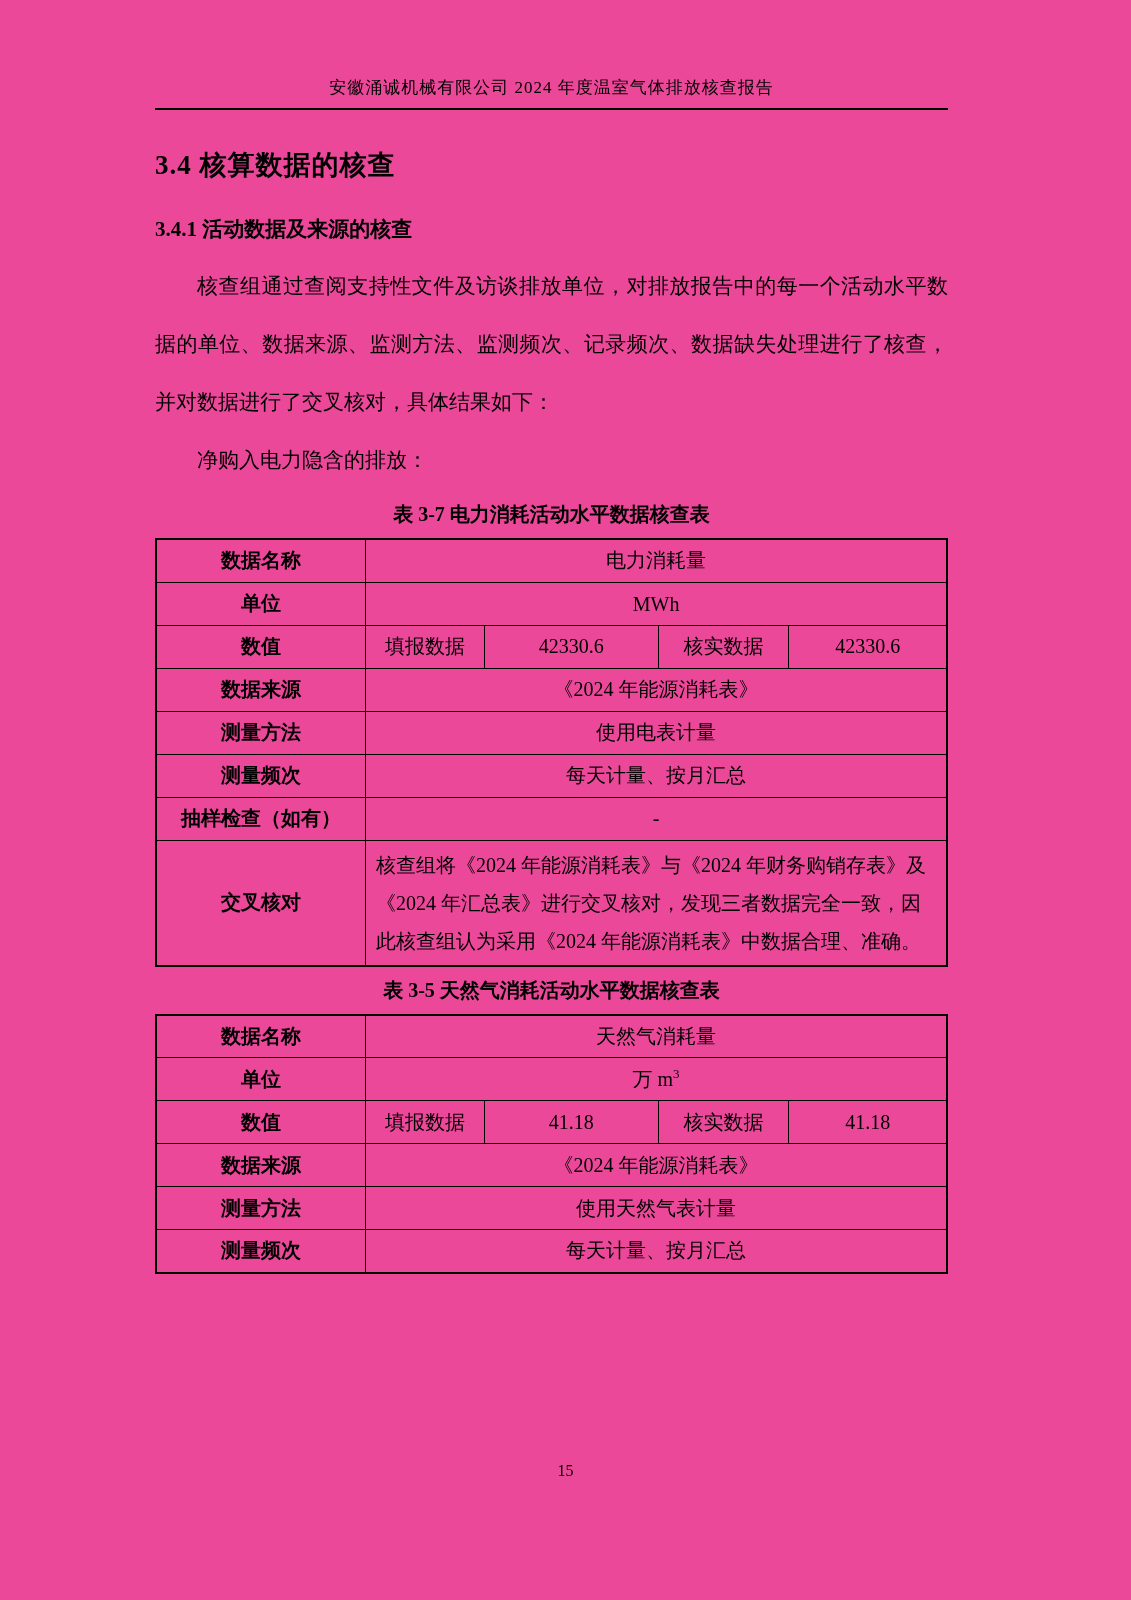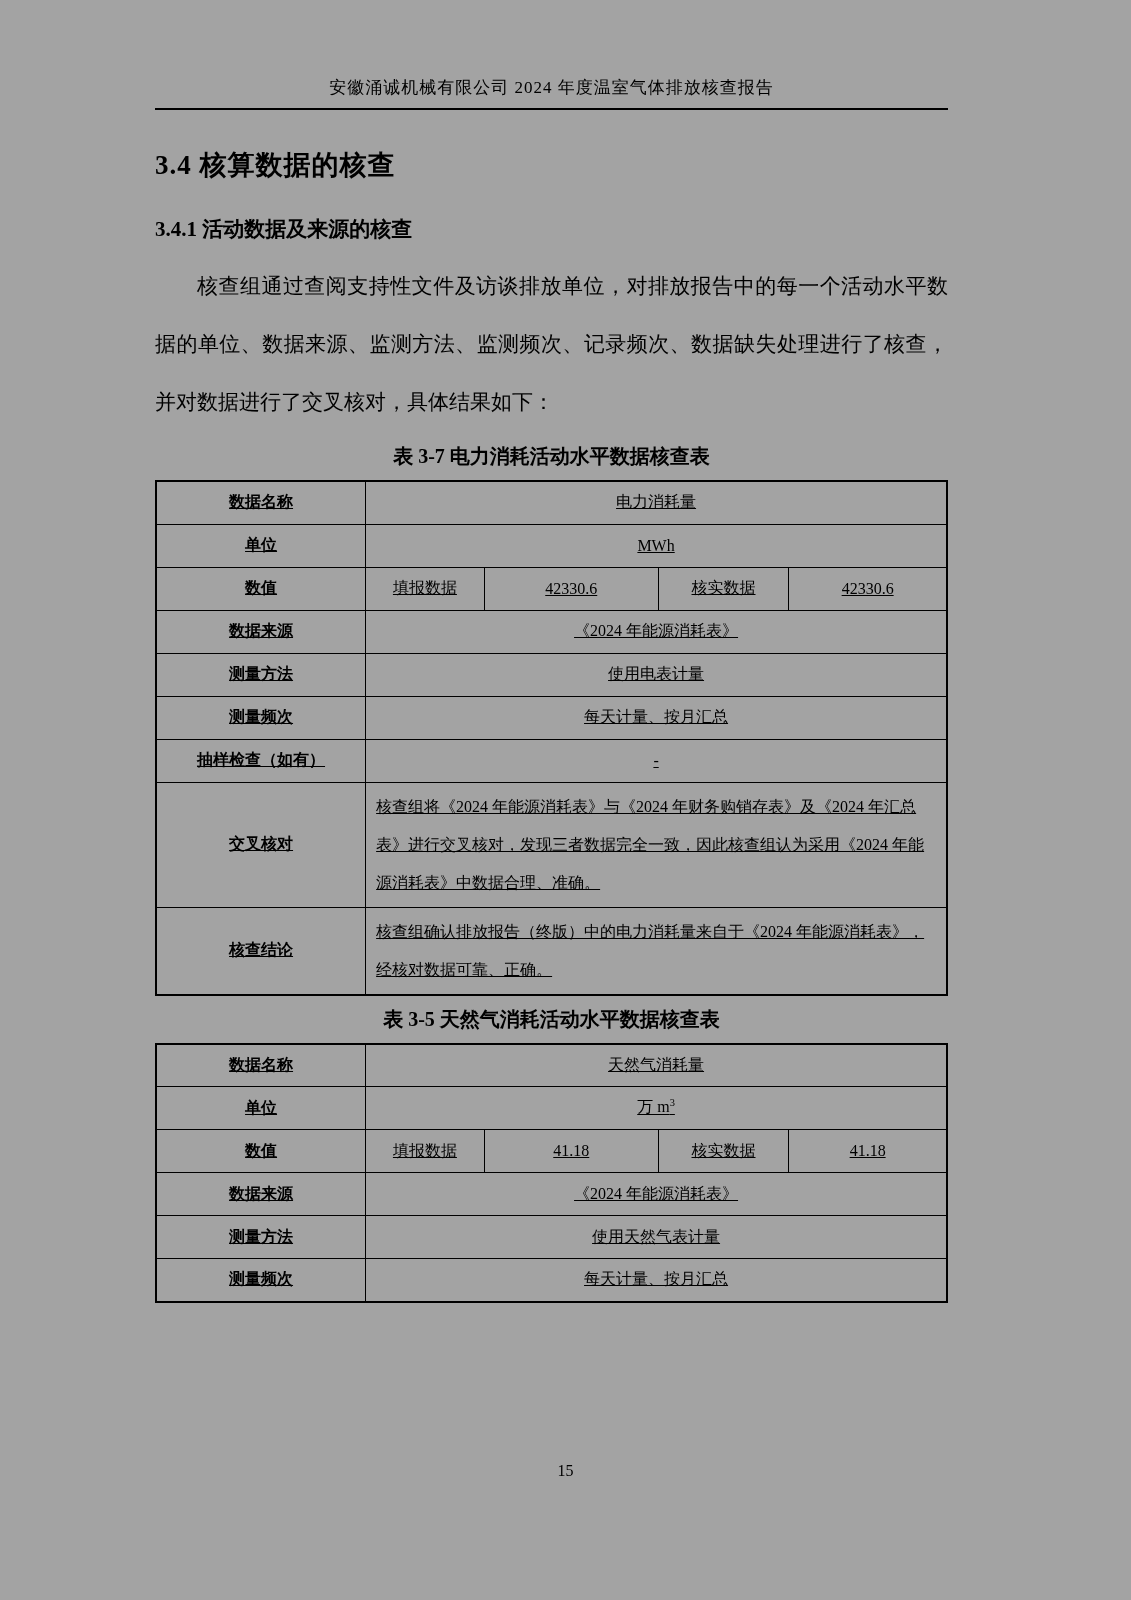--- a/index.html
+++ b/index.html
@@ -6,21 +6,21 @@
     margin: 0;
     padding: 0;
     background: #ffffff;
     color: #000000;
     font-family: "Liberation Serif", "DejaVu Serif", serif;
   }
   .page {
     position: relative;
     width: 1131px;
     height: 1600px;
-    background: #a3a3a3;
+    background: #ec4899;
     overflow: hidden;
   }
   .content {
     position: absolute;
     left: 155px;
     top: 0;
     width: 793px;
   }
   .doc-header {
     padding-top: 76px;
@@ -67,27 +67,26 @@
   }
   table.verif {
     margin-top: 10px;
     width: 100%;
     border-collapse: collapse;
     border: 2px solid #000000;
     table-layout: fixed;
   }
   table.verif td {
     border: 1px solid #000000;
-    font-size: 16px;
+    font-size: 20px;
     text-align: center;
     vertical-align: middle;
     padding: 2px 6px;
     box-sizing: border-box;
     overflow: hidden;
-    text-decoration: underline;
   }
   table.verif td.lbl {
     font-weight: bold;
   }
   table.verif tr.simple td { height: 43px; }
   table.verif td.longtext {
     text-align: left;
     line-height: 38px;
     padding: 5px 10px;
   }
@@ -107,20 +106,21 @@
 <div class="page">
   <div class="content">
 
     <div class="doc-header">安徽涌诚机械有限公司 2024 年度温室气体排放核查报告</div>
     <div class="doc-header-rule"></div>
 
     <div class="h1">3.4 核算数据的核查</div>
     <div class="h2">3.4.1 活动数据及来源的核查</div>
 
     <div class="body-para">核查组通过查阅支持性文件及访谈排放单位，对排放报告中的每一个活动水平数据的单位、数据来源、监测方法、监测频次、记录频次、数据缺失处理进行了核查，并对数据进行了交叉核对，具体结果如下：</div>
+    <div class="lead-in">净购入电力隐含的排放：</div>
 
     <div class="tbl-caption">表 3-7 电力消耗活动水平数据核查表</div>
 
     <table class="verif">
       <colgroup>
         <col style="width:26.5%">
         <col style="width:15%">
         <col style="width:22%">
         <col style="width:16.5%">
         <col style="width:20%">
@@ -154,24 +154,20 @@
           <td colspan="4">每天计量、按月汇总</td>
         </tr>
         <tr class="simple">
           <td class="lbl">抽样检查（如有）</td>
           <td colspan="4">-</td>
         </tr>
         <tr>
           <td class="lbl">交叉核对</td>
           <td colspan="4" class="longtext">核查组将《2024 年能源消耗表》与《2024 年财务购销存表》及《2024 年汇总表》进行交叉核对，发现三者数据完全一致，因此核查组认为采用《2024 年能源消耗表》中数据合理、准确。</td>
         </tr>
-        <tr>
-          <td class="lbl">核查结论</td>
-          <td colspan="4" class="longtext">核查组确认排放报告（终版）中的电力消耗量来自于《2024 年能源消耗表》，经核对数据可靠、正确。</td>
-        </tr>
       </tbody>
     </table>
 
     <div class="tbl-caption second">表 3-5 天然气消耗活动水平数据核查表</div>
 
     <table class="verif">
       <colgroup>
         <col style="width:26.5%">
         <col style="width:15%">
         <col style="width:22%">

